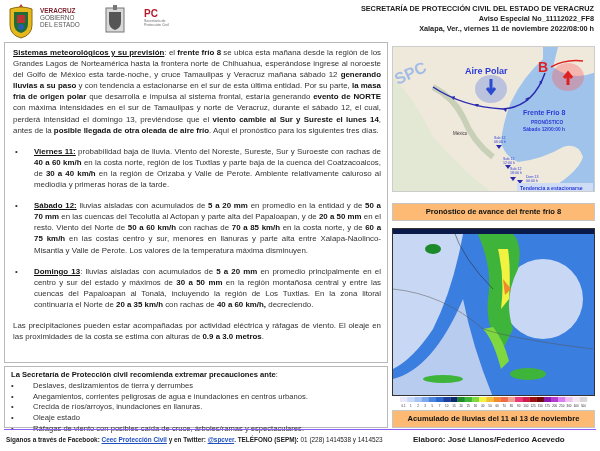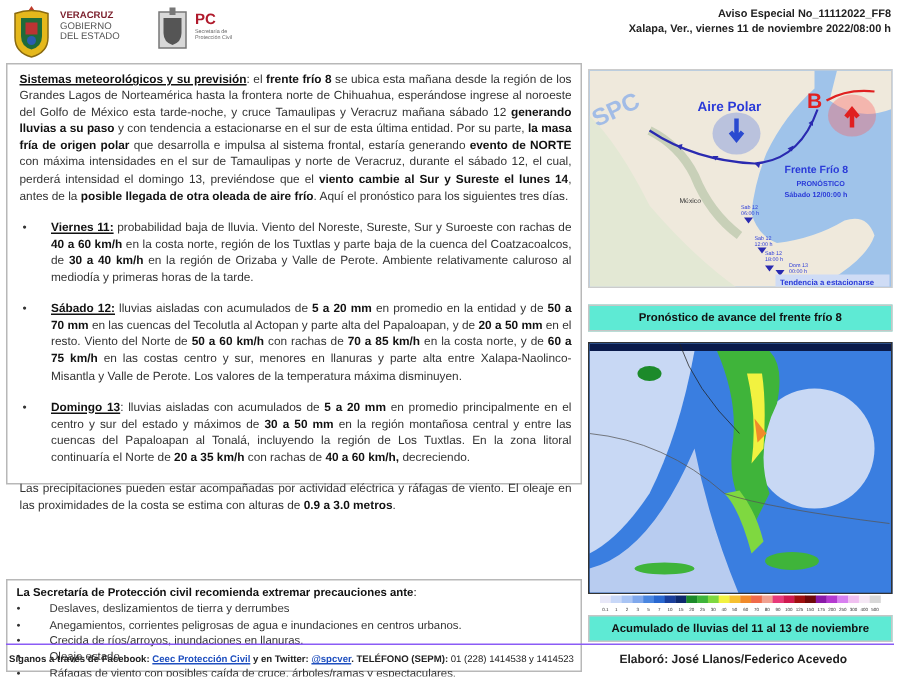--- a/index.html
+++ b/index.html
@@ -5,53 +5,53 @@
   * { box-sizing: border-box; margin: 0; padding: 0; }
   html, body { width: 600px; height: 451px; background: #ffffff; overflow: hidden; }
   body { position: relative; font-family: "Liberation Sans", "DejaVu Sans", sans-serif; color: #1a1a1a; }
 
   
   .header { position: absolute; left: 0; top: 0; width: 600px; height: 40px; }
   .logo-ver { position: absolute; left: 6px; top: 3px; width: 30px; height: 36px; }
   .logo-ver-text { position: absolute; left: 40px; top: 7px; font-size: 6.4px; line-height: 7px; color: #555; }
   .logo-ver-text .b { font-weight: bold; color: #7a1d2a; }
   .logo-pc { position: absolute; left: 104px; top: 4px; width: 22px; height: 30px; }
-  .logo-pc-text { position: absolute; left: 130px; top: 9px; }
+  .logo-pc-text { position: absolute; left: 144px; top: 9px; }
   .logo-pc-text .pc { font-weight: bold; color: #b01a2c; font-size: 10px; line-height: 10px; }
   .logo-pc-text .sub { font-size: 3.6px; line-height: 4px; color: #666; }
   .title-box { position: absolute; left: 170px; top: 4px; width: 193px; height: 36px; background: #a6a6a6;
                color: #fff; font-weight: bold; font-size: 12.6px; text-align: left; line-height: 15px; padding-top: 3px; margin-top: 40px; }
   .header-right { position: absolute; right: 6px; top: 4px; text-align: right; font-size: 7.3px; line-height: 10px; font-weight: bold; color: #222; }
 
   
-  .main-box { position: absolute; left: 4px; top: 42px; width: 384px; height: 281px; border: 1px solid #b8b8b8; padding: 4px 6px 4px 8px;
+  .main-box { position: absolute; left: 4px; top: 42px; width: 384px; height: 321px; border: 1px solid #b8b8b8; padding: 4px 6px 4px 8px;
               font-size: 7.9px; line-height: 11.1px; text-align: justify; color: #333; background: #fff; }
   .main-box b { color: #111; }
   .para { margin-bottom: 10px; }
   .bullet { position: relative; padding-left: 21px; margin-bottom: 10px; }
   .bullet::before { content: "•"; position: absolute; left: 2px; top: 0; }
   .underline-b { font-weight: bold; text-decoration: underline; color: #111; }
 
   
   .rec-box { position: absolute; left: 4px; top: 366px; width: 384px; height: 62px; border: 1px solid #b8b8b8;
-             padding: 3px 6px; font-size: 7.6px; line-height: 10.8px; color: #333; margin-top: 20px; }
+             padding: 3px 6px; font-size: 7.6px; line-height: 10.8px; color: #333; }
   .rec-title { font-weight: bold; color: #111; }
   .rec-item { position: relative; padding-left: 22px; }
   .rec-item::before { content: "•"; position: absolute; left: 0; }
 
   
   .footer { position: absolute; left: 4px; top: 429px; width: 592px; height: 20px; border-top: 1px solid #8b5cf6;
             font-size: 6.4px; line-height: 20px; font-weight: bold; color: #222; padding-left: 2px; }
   .footer a { color: #1f4fbf; text-decoration: underline; }
   .footer .tel { font-weight: normal; }
   .footer .author { position: absolute; left: 409px; top: 0; font-size: 8px; }
 
   
   .map1 { position: absolute; left: 392px; top: 46px; width: 203px; height: 146px; border: 1px solid #ccc; overflow: hidden; background: #a7c8ec; }
-  .caption { position: absolute; left: 392px; width: 203px; height: 18px; background: #5eead4; border: 1px solid #c6c6c6;
+  .caption { position: absolute; left: 392px; width: 203px; height: 18px; background: #fdba74; border: 1px solid #c6c6c6;
              font-size: 7.6px; font-weight: bold; text-align: center; line-height: 16px; color: #111; }
   .map2 { position: absolute; left: 392px; top: 228px; width: 203px; height: 168px; overflow: hidden; border: 1px solid #333; background: #2b6fd8; }
   .legend-bar { position: absolute; left: 394px; top: 396px; width: 199px; height: 12px; }
 </style>
 </head>
 <body>
 
 <div class="header">
   <svg class="logo-ver" viewBox="0 0 30 36">
     <path d="M15 1 l2 3 h-4z" fill="#c0392b"></path>
@@ -73,20 +73,21 @@
   <div class="logo-pc-text">
     <div class="pc">PC</div>
     <div class="sub">Secretaría de</div>
     <div class="sub">Protección Civil</div>
   </div>
   <div class="title-box">
     <div>Aviso Especial</div>
     <div>Por Frente frío-Lluvia-Norte</div>
   </div>
   <div class="header-right">
+    <div>SECRETARÍA DE PROTECCIÓN CIVIL DEL ESTADO DE VERACRUZ</div>
     <div>Aviso Especial No_11112022_FF8</div>
     <div>Xalapa, Ver., viernes 11 de noviembre 2022/08:00 h</div>
   </div>
 </div>
 
 <div class="main-box">
   <p class="para"><span class="underline-b">Sistemas meteorológicos y su previsión</span><span>: el </span><b>frente frío 8</b><span> se ubica esta mañana desde la región de los Grandes Lagos de Norteamérica hasta la frontera norte de Chihuahua, esperándose ingrese al noroeste del Golfo de México esta tarde-noche, y cruce Tamaulipas y Veracruz mañana sábado 12 </span><b>generando lluvias a su paso</b><span> y con tendencia a estacionarse en el sur de esta última entidad. Por su parte, </span><b>la masa fría de origen polar</b><span> que desarrolla e impulsa al sistema frontal, estaría generando </span><b>evento de NORTE</b><span> con máxima intensidades en el sur de Tamaulipas y norte de Veracruz, durante el sábado 12, el cual, perderá intensidad el domingo 13, previéndose que el </span><b>viento cambie al Sur y Sureste el lunes 14</b><span>, antes de la </span><b>posible llegada de otra oleada de aire frío</b><span>. Aquí el pronóstico para los siguientes tres días.</span></p>
 
   <p class="bullet"><span class="underline-b">Viernes 11:</span><span> probabilidad baja de lluvia. Viento del Noreste, Sureste, Sur y Suroeste con rachas de </span><b>40 a 60 km/h</b><span> en la costa norte, región de los Tuxtlas y parte baja de la cuenca del Coatzacoalcos, de </span><b>30 a 40 km/h</b><span> en la región de Orizaba y Valle de Perote. Ambiente relativamente caluroso al mediodía y primeras horas de la tarde.</span></p>
 

